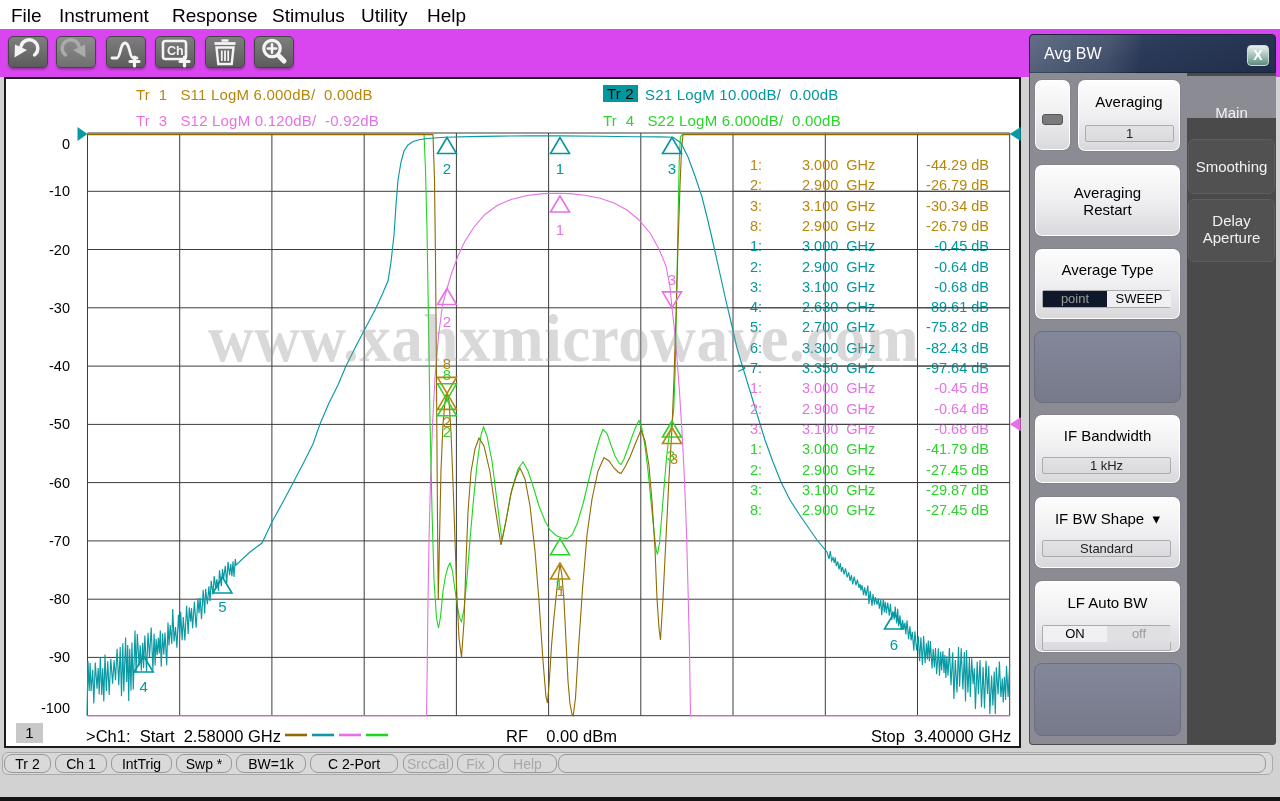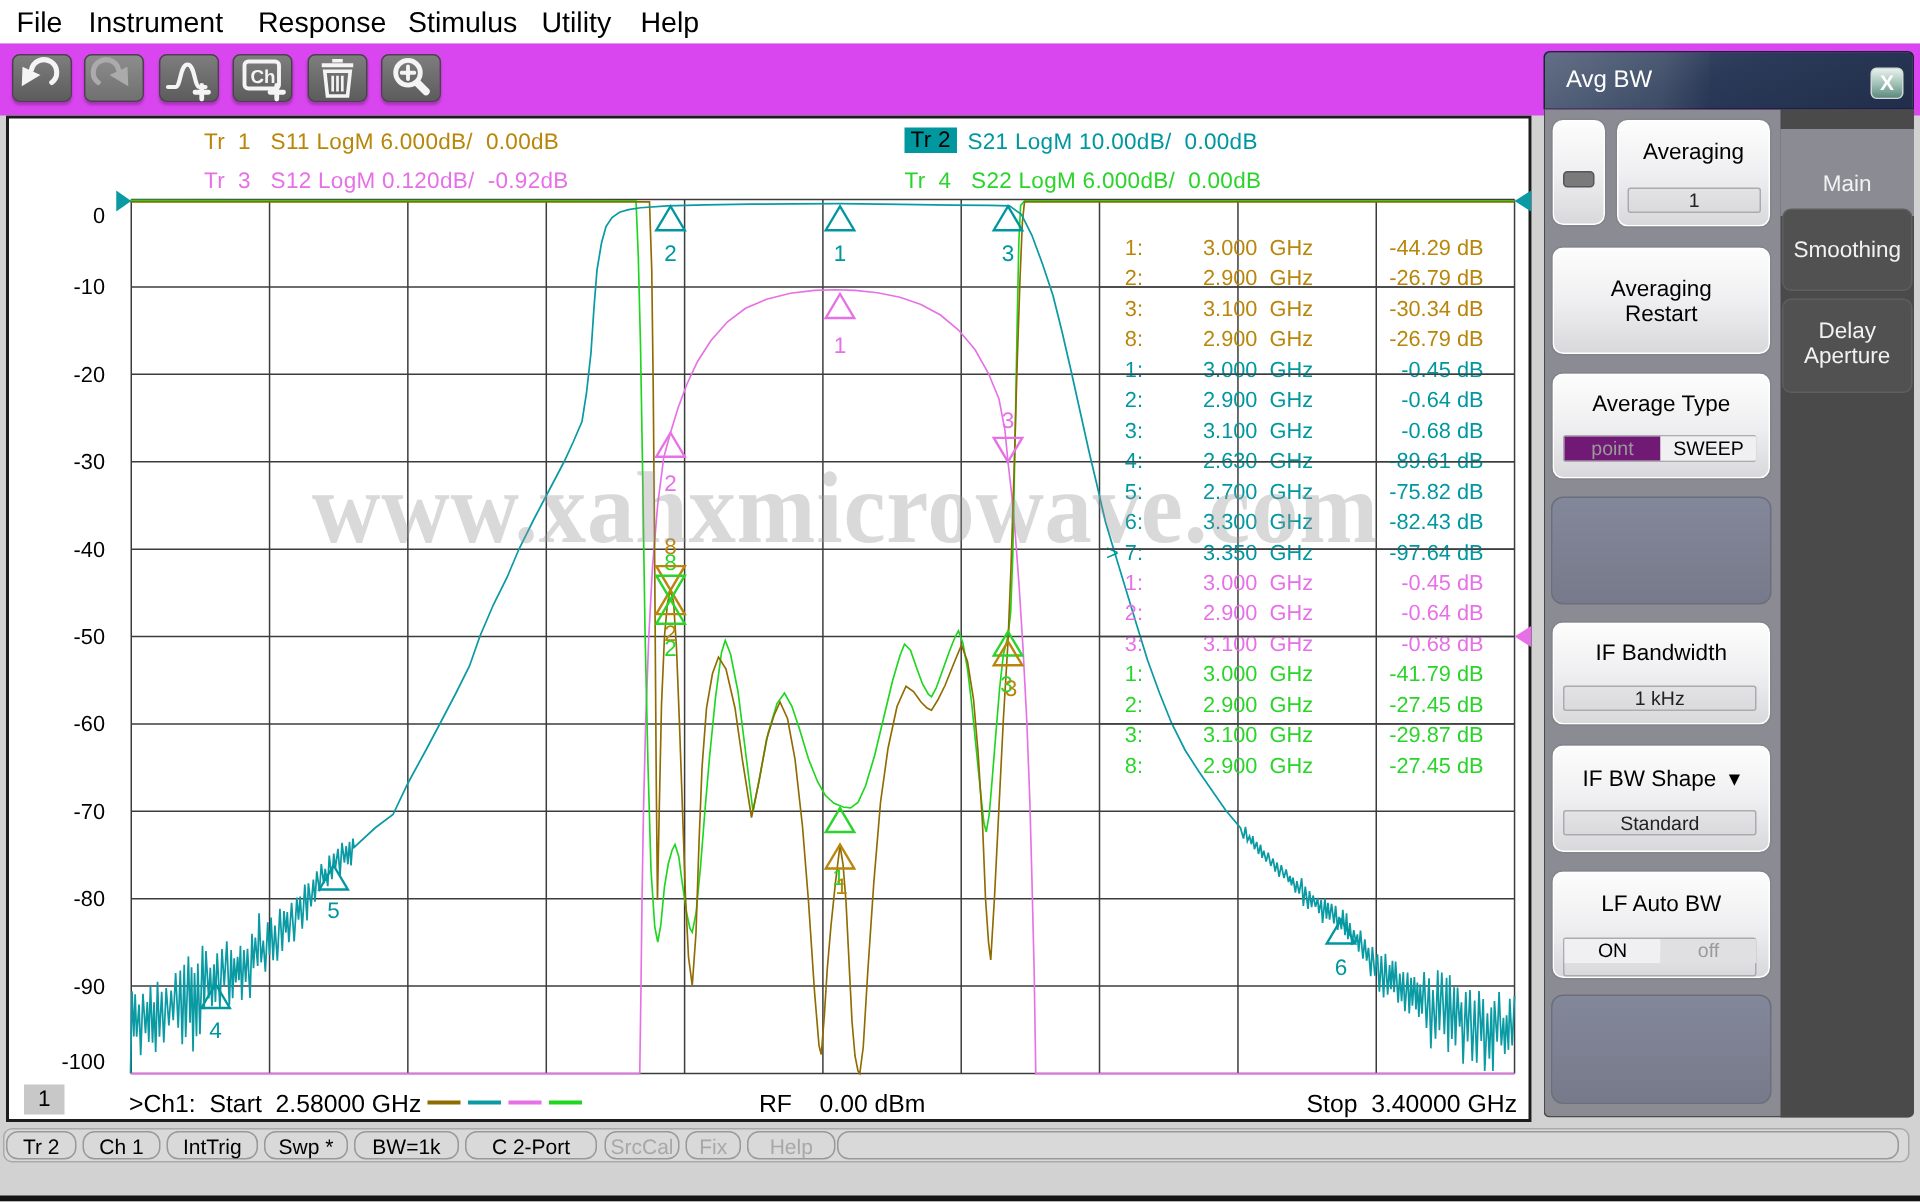--- a/index.html
+++ b/index.html
@@ -254,30 +254,30 @@
       <span>Avg BW</span>
       <div class="pclose">X</div>
     </div>
   <div class="pbtn" style="left:5px;top:45px;width:37px;height:72px"></div>
   <div style="position:absolute;left:13px;top:80px;width:21px;height:11px;background:#7a7a7a;border:1px solid #55555a;border-radius:3px"></div>
   <div class="pbtn" style="left:48px;top:45px;width:104px;height:73px;padding-top:13px">Averaging</div>
   <div class="pfield" style="left:56px;top:91px;width:89px">1</div>
   <div class="pbtn" style="top:130px;height:73px;padding-top:19px">Averaging<br>Restart</div>
   <div class="pbtn" style="top:214px;height:72px;padding-top:12px">Average Type</div>
   <div style="position:absolute;left:13px;top:256px;width:129px;height:18px;border:1px solid #ababaf;border-radius:2px;font-size:13px;z-index:2">
-    <div style="position:absolute;left:0;top:0;width:64px;height:16px;background:#701a75;color:#9a9a9a;text-align:center">point</div>
+    <div style="position:absolute;left:0;top:0;width:64px;height:16px;background:#0f172a;color:#9a9a9a;text-align:center">point</div>
     <div style="position:absolute;left:64px;top:0;width:64px;height:16px;background:#f0f0f2;color:#000;text-align:center">SWEEP</div>
   </div>
   <div class="pblank" style="top:297px;height:72px"></div>
   <div class="pbtn" style="top:380px;height:70px;padding-top:12px">IF Bandwidth</div>
   <div class="pfield" style="left:13px;top:423px">1 kHz</div>
   <div class="pbtn" style="top:462px;height:73px;padding-top:13px">IF BW Shape&nbsp;&nbsp;▾</div>
   <div class="pfield" style="left:13px;top:506px">Standard</div>
   <div class="pbtn" style="top:546px;height:73px;padding-top:13px">LF Auto BW</div>
   <div style="position:absolute;left:13px;top:591px;width:129px;height:26px;border:1px solid #ababaf;border-radius:2px;font-size:13px;z-index:2">
     <div style="position:absolute;left:0;top:0;width:64px;height:16px;background:#f0f0f2;color:#000;text-align:center">ON</div>
     <div style="position:absolute;left:64px;top:0;width:64px;height:16px;background:#e0e0e2;color:#9a9a9a;text-align:center">off</div>
   </div>
   <div class="pblank" style="top:629px;height:73px"></div>
-  <div class="ptab" style="left:158px;top:52px;width:89px;height:58px;background:#8b8b93;padding-top:28px">Main</div>
+  <div class="ptab" style="left:158px;top:42px;width:89px;height:42px;background:#8b8b93;padding-top:28px">Main</div>
   <div class="ptab" style="left:159px;top:104.5px;width:87px;height:55px;background:#515151;border:1px solid #5e5e5e;border-radius:6px;padding-top:18px">Smoothing</div>
   <div class="ptab" style="left:159px;top:165px;width:87px;height:63px;background:#515151;border:1px solid #5e5e5e;border-radius:6px;padding-top:12px">Delay<br>Aperture</div>
 </div>
 <div class="wm">www.xahxmicrowave.com</div>
 </body></html>

